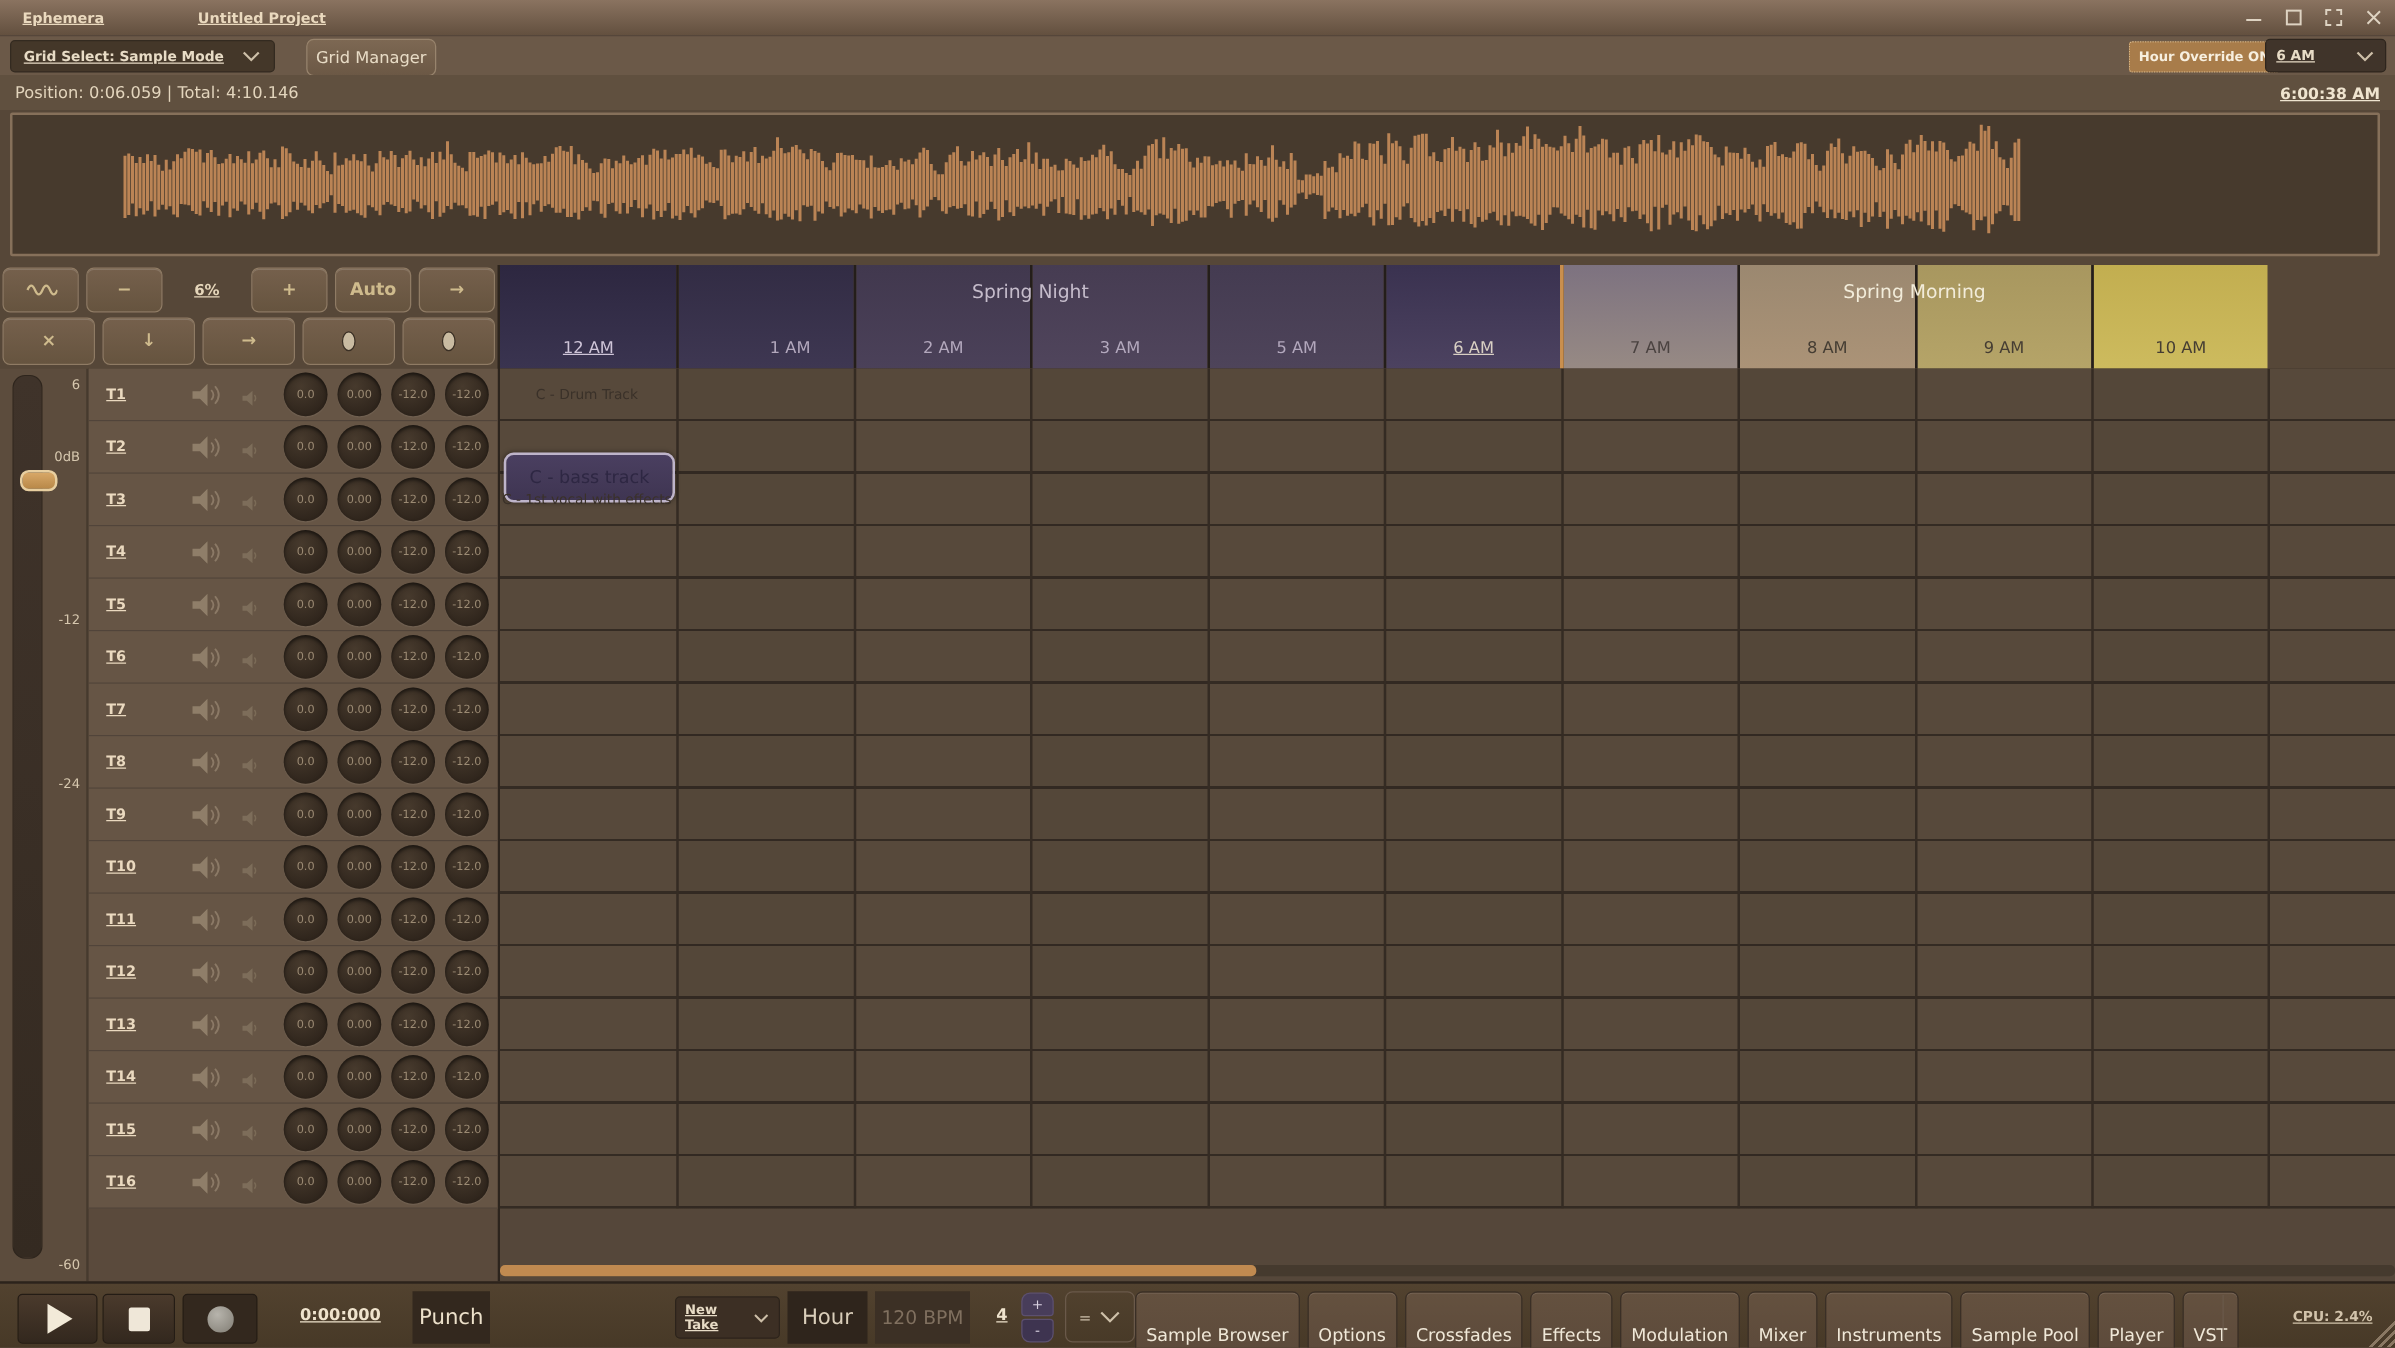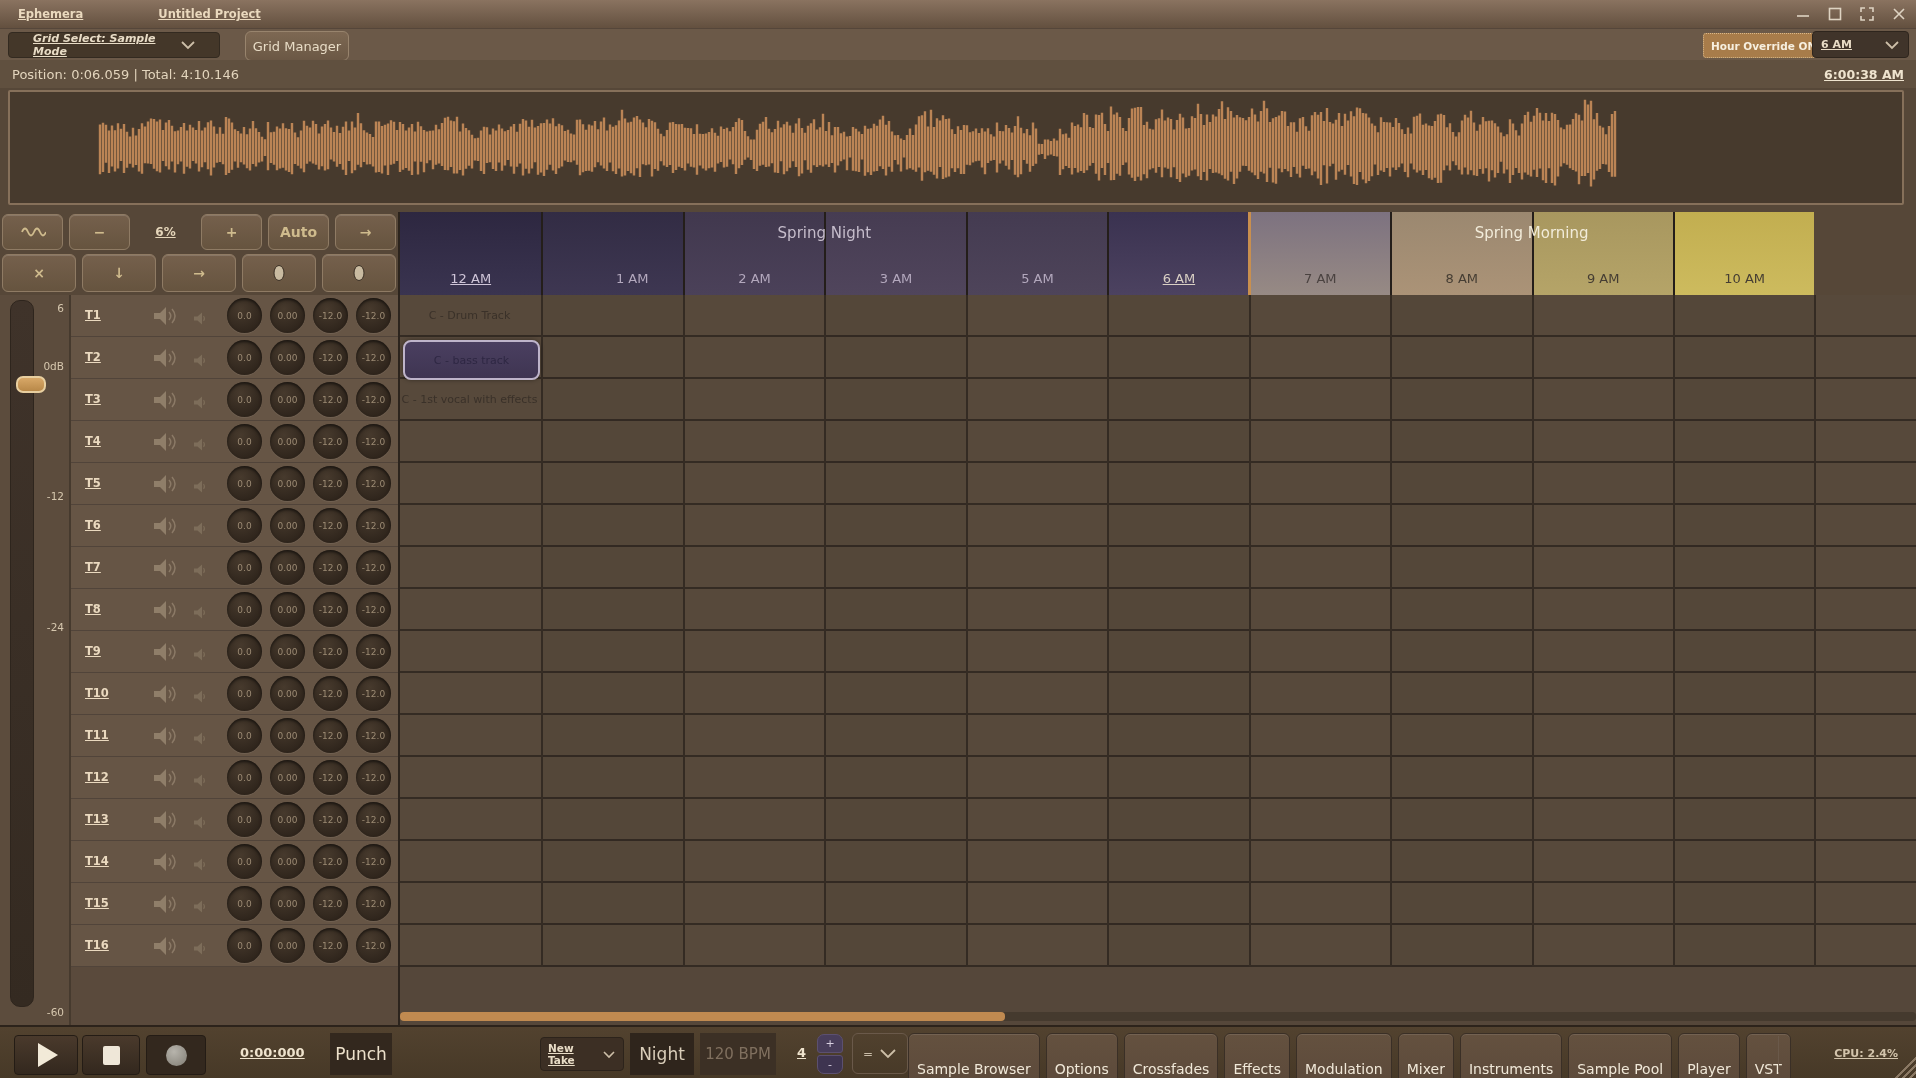--- a/index.html
+++ b/index.html
@@ -15,21 +15,21 @@
     background:linear-gradient(#8a7360,#63503f);display:flex;align-items:center;}
   .menu-item{font-size:11.5px;font-weight:600;color:#ead9be;text-decoration:underline;cursor:default;}
   .menu-item.first{margin-left:18px;}
   .menu-item.second{margin-left:75px;}
   .win-controls{position:absolute;right:8px;top:0;height:28px;display:flex;gap:14px;align-items:center;}
   .win-btn{width:18px;height:18px;display:flex;align-items:center;justify-content:center;color:#ded3c2;}
 
   
   .toolbar{position:absolute;left:0;top:28px;width:1916px;height:32px;background:#6b5948;border-top:1px solid #55463a;}
   .grid-select{position:absolute;left:8px;top:3px;width:212px;height:26px;background:#443729;border:1px solid #332a20;
-    border-radius:4px;display:flex;align-items:center;justify-content:space-between;padding:0 24px;box-sizing:border-box;font-style:italic;}
+    border-radius:4px;display:flex;align-items:center;justify-content:space-between;padding:0 10px;box-sizing:border-box;}
   .grid-select span{font-size:11px;font-weight:bold;color:#e8dcc6;text-decoration:underline;}
   .grid-manager{position:absolute;left:245px;top:2px;width:102px;height:28px;background:linear-gradient(#7d6853,#6b5845);
     border:1px solid #98846d;border-radius:6px;display:flex;align-items:center;justify-content:center;
     font-size:13px;color:#e8dcc6;}
   .tabs{position:absolute;left:443px;top:2px;height:27px;display:flex;gap:17px;}
   .tab{width:92px;height:27px;border-radius:3px;background:#4c4034;border:1px solid #3b3128;display:flex;
     align-items:center;justify-content:center;font-size:12.5px;color:#a89a8a;box-sizing:border-box;}
   .tab.active{background:#a87c4a;border-color:#c49a66;color:#f7f0e2;font-weight:bold;}
   .hour-override{position:absolute;left:1703px;top:4px;height:23px;padding:0 7px;background:#a87c4a;
     border:1px dotted #d8b88a;border-radius:3px;display:flex;align-items:center;font-size:10.5px;font-weight:bold;color:#f7efdf;}
@@ -71,21 +71,21 @@
   .grid{position:absolute;left:400px;top:295px;width:1516px;height:672px;overflow:hidden;background-color:#57493b;
     background-image:repeating-linear-gradient(to bottom,transparent 0 40px,#342b23 40px 42px);display:flex;}
   .grid-col{width:141.45px;flex:none;border-left:2px solid #342b23;box-sizing:border-box;height:100%;}
   .grid-col:first-child{border-left:none;}
   .grid-col.even{background:rgba(0,0,0,.025);}
   .grid-overlay{position:absolute;left:400px;top:295px;width:1516px;height:672px;pointer-events:none;}
   .clip-text{position:absolute;left:0;width:139px;display:flex;align-items:center;justify-content:center;
     text-align:center;font-size:11px;color:#3a3129;line-height:1.2;height:42px;}
   .clip-box{position:absolute;left:3px;width:133px;height:36px;background:linear-gradient(#4a3f60,#3f3552);
     border:2px solid #beb4ca;border-radius:8px;display:flex;align-items:center;justify-content:center;
-    font-size:11px;color:#2e2743;box-shadow:0 0 4px rgba(0,0,0,.4);}
+    font-size:14px;color:#2e2743;box-shadow:0 0 4px rgba(0,0,0,.4);margin-top:22px;}
   .below-grid{position:absolute;left:400px;top:967px;width:1516px;height:58px;background:#55473a;}
   .vline-grid{position:absolute;left:398px;top:212px;width:2px;height:813px;background:#2c241d;}
 
   
   .fader-panel{position:absolute;left:0;top:295px;width:71px;height:730px;background:#5c4c3d;border-right:2px solid #463a2e;box-sizing:border-box;}
   .fader-track{position:absolute;left:10px;top:5px;width:22px;height:705px;background:linear-gradient(#3f332a,#342a21);
     border:1px solid #2e251d;border-radius:10px;}
   .fader-handle{position:absolute;left:5px;top:75px;width:30px;height:17px;background:linear-gradient(#d8a868,#b88848);
     border:2px solid #e8cfa0;border-radius:7px;box-sizing:border-box;}
   .db-label{position:absolute;right:5px;font-size:10.5px;color:#d6c7ae;}
@@ -562,21 +562,21 @@
       <div class="rec-circ"></div>
     </div>
   <span class="t-time">0:00:000</span>
   <div class="t-punch">Punch</div>
   <div class="t-take">
     <span>New Take</span>
     <svg width="14" height="9">
         <polyline points="2,2 7,7 12,2" fill="none" stroke="#cdbfa8" stroke-width="1.6"></polyline>
       </svg>
   </div>
-  <div class="t-click">Night</div>
+  <div class="t-click">Hour</div>
   <div class="t-bpm">120 BPM</div>
   <span class="t-beats">4</span>
   <div class="t-step up">+</div>
   <div class="t-step dn">-</div>
   <div class="t-note">
     <span>=</span>
     <svg width="18" height="12">
         <polyline points="2,2 9,9 16,2" fill="none" stroke="#cdbfa8" stroke-width="1.8"></polyline>
       </svg>
   </div>

